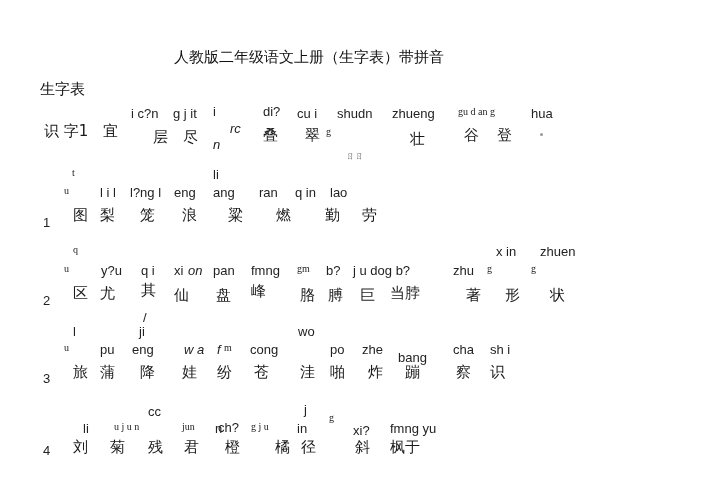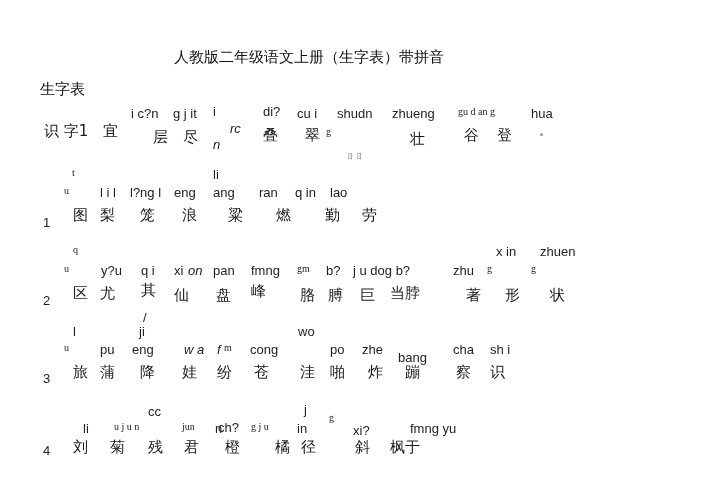--- a/index.html
+++ b/index.html
@@ -138,21 +138,21 @@
         <div class="t py" style="left: 218px; top: 421px;">ch?</div>
         <div class="t py" style="left: 304px; top: 403px;">j</div>
         <div class="t pyserif" style="left: 329px; top: 413px;">g</div>
         <div class="t py" style="left: 83px; top: 422px;">li</div>
         <div class="t pyserif" style="left: 114px; top: 422px;">u j u n</div>
         <div class="t pyserif" style="left: 182px; top: 422px;">jun</div>
         <div class="t py" style="left: 215px; top: 422px;">n</div>
         <div class="t pyserif" style="left: 251px; top: 422px;">g j u</div>
         <div class="t py" style="left: 297px; top: 422px;">in</div>
         <div class="t py" style="left: 353px; top: 424px;">xi?</div>
-        <div class="t py" style="left: 410px; top: 422px;">fmng yu</div>
+        <div class="t py" style="left: 390px; top: 422px;">fmng yu</div>
         <div class="t hz" style="left: 73px; top: 440px;">刘</div>
         <div class="t hz" style="left: 110px; top: 440px;">菊</div>
         <div class="t hz" style="left: 148px; top: 440px;">残</div>
         <div class="t hz" style="left: 184px; top: 440px;">君</div>
         <div class="t hz" style="left: 225px; top: 440px;">橙</div>
         <div class="t hz" style="left: 275px; top: 440px;">橘</div>
         <div class="t hz" style="left: 301px; top: 440px;">径</div>
         <div class="t hz" style="left: 355px; top: 440px;">斜</div>
         <div class="t hz" style="left: 390px; top: 440px;">枫于</div>
       </div>

